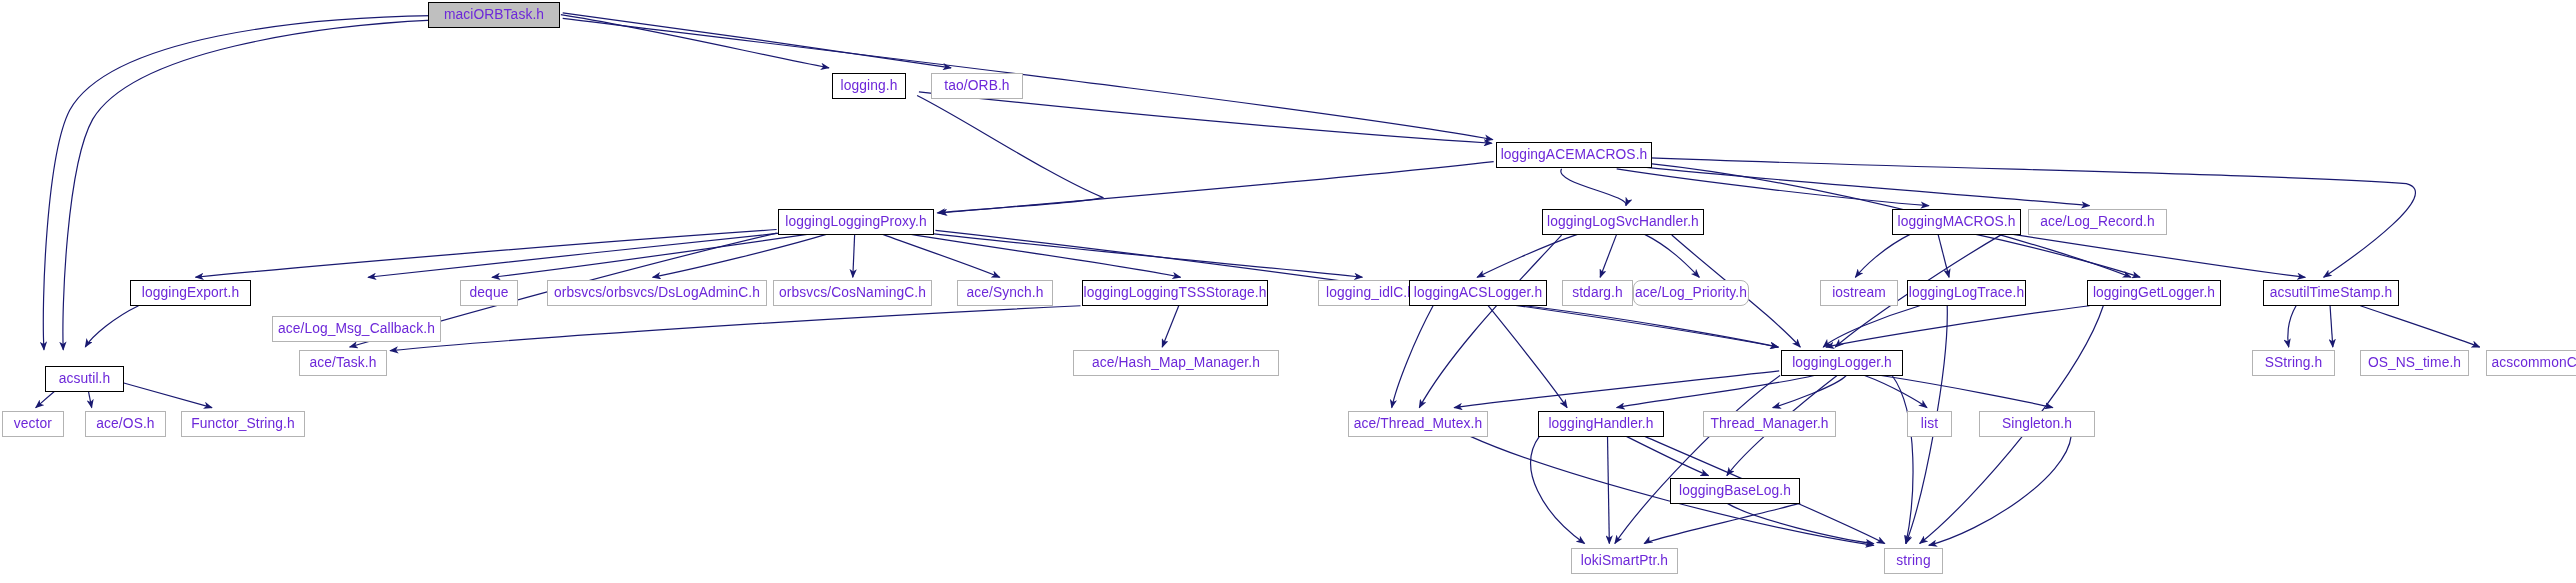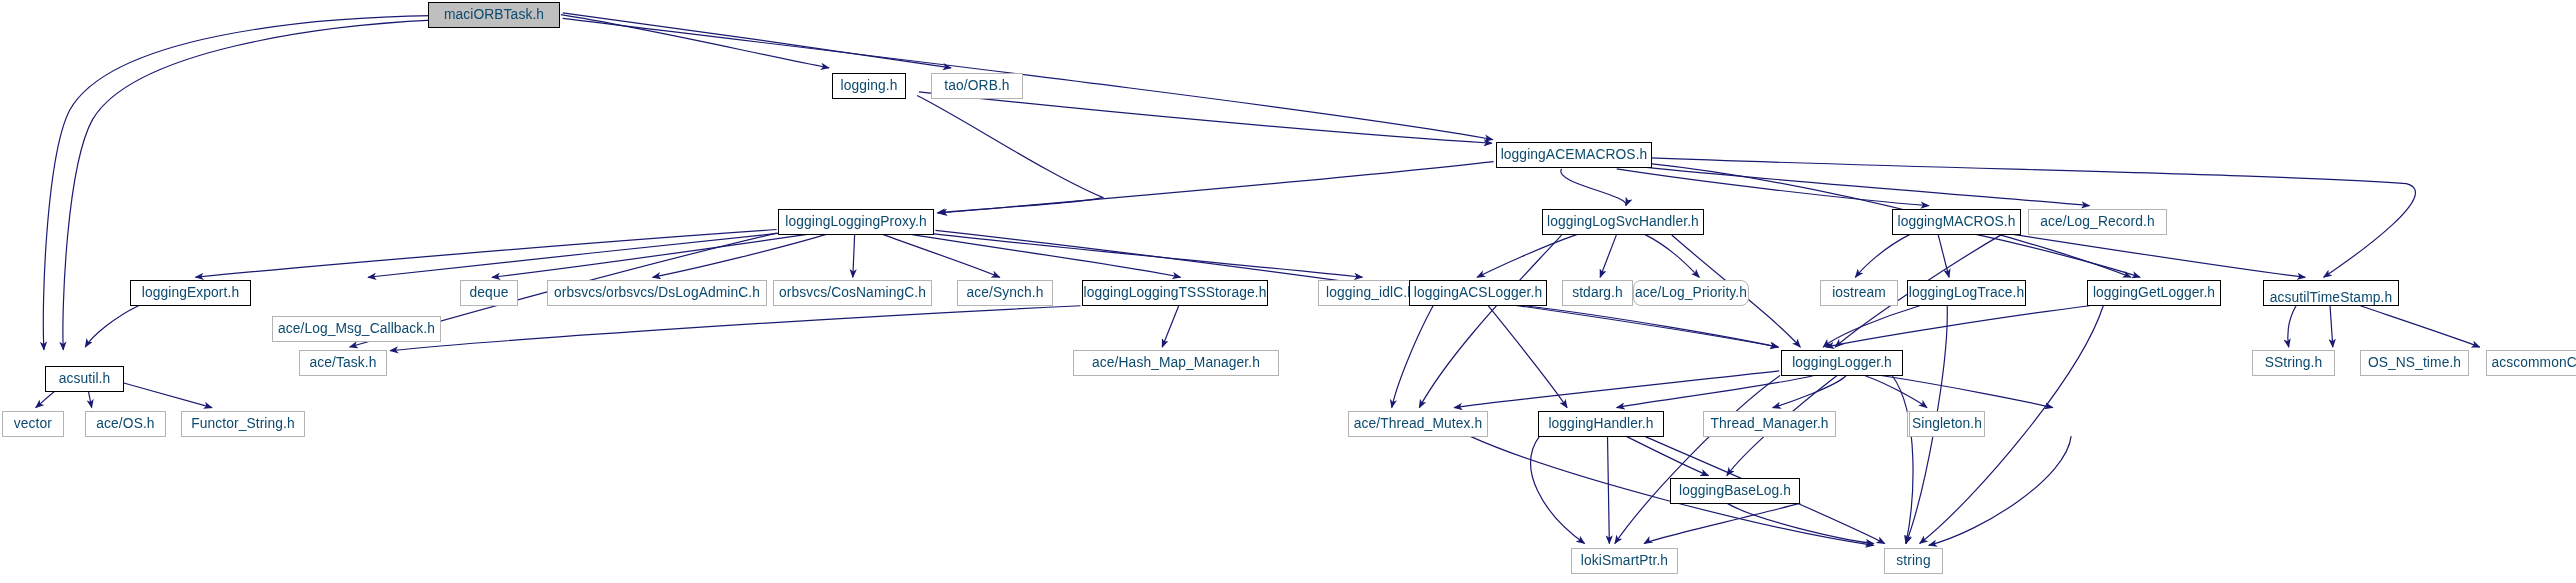--- a/index.html
+++ b/index.html
@@ -31,21 +31,21 @@
   }
   .node {
     position: absolute;
     box-sizing: border-box;
     display: flex;
     align-items: center;
     justify-content: center;
     white-space: nowrap;
     font-size: 13.8px;
     line-height: 1;
-    color: #0c4a6e;
+    color: #6d28d9;
     background: #ffffff;
     border: 0.9px solid #b3b3b3;
     height: 26px;
     letter-spacing: 0.1px;
   }
   .node.internal {
     border: 0.9px solid #000000;
   }
   .node.root {
     border: 0.9px solid #000000;
@@ -194,21 +194,21 @@
       </div>
       <div class="node external" style="left: 1820px; top: 280px; width: 78px;">
         <span class="node-label">iostream</span>
       </div>
       <div class="node internal" style="left: 1907px; top: 280px; width: 119px;">
         <span class="node-label">loggingLogTrace.h</span>
       </div>
       <div class="node internal" style="left: 2087px; top: 280px; width: 134px;">
         <span class="node-label">loggingGetLogger.h</span>
       </div>
-      <div class="node internal" style="left: 2263px; top: 280px; width: 136px; align-items: flex-end;">
+      <div class="node internal" style="left: 2263px; top: 280px; width: 136px;">
         <span class="node-label">acsutilTimeStamp.h</span>
       </div>
       <div class="node internal" style="left: 45px; top: 350px; width: 79px; margin-top: 16px;">
         <span class="node-label">acsutil.h</span>
       </div>
       <div class="node external" style="left: 299px; top: 350px; width: 88px;">
         <span class="node-label">ace/Task.h</span>
       </div>
       <div class="node external" style="left: 1073px; top: 350px; width: 206px;">
         <span class="node-label">ace/Hash_Map_Manager.h</span>
@@ -239,21 +239,21 @@
       </div>
       <div class="node internal" style="left: 1538px; top: 411px; width: 126px;">
         <span class="node-label">loggingHandler.h</span>
       </div>
       <div class="node external" style="left: 1703px; top: 411px; width: 133px;">
         <span class="node-label">Thread_Manager.h</span>
       </div>
       <div class="node external" style="left: 1907px; top: 411px; width: 45px;">
         <span class="node-label">list</span>
       </div>
-      <div class="node external" style="left: 1909px; top: 411px; width: 76px;">
+      <div class="node external" style="left: 1979px; top: 411px; width: 116px;">
         <span class="node-label">Singleton.h</span>
       </div>
       <div class="node internal" style="left: 1670px; top: 478px; width: 130px;">
         <span class="node-label">loggingBaseLog.h</span>
       </div>
       <div class="node external" style="left: 1571px; top: 548px; width: 107px;">
         <span class="node-label">lokiSmartPtr.h</span>
       </div>
       <div class="node external" style="left: 1884px; top: 548px; width: 59px;">
         <span class="node-label">string</span>

